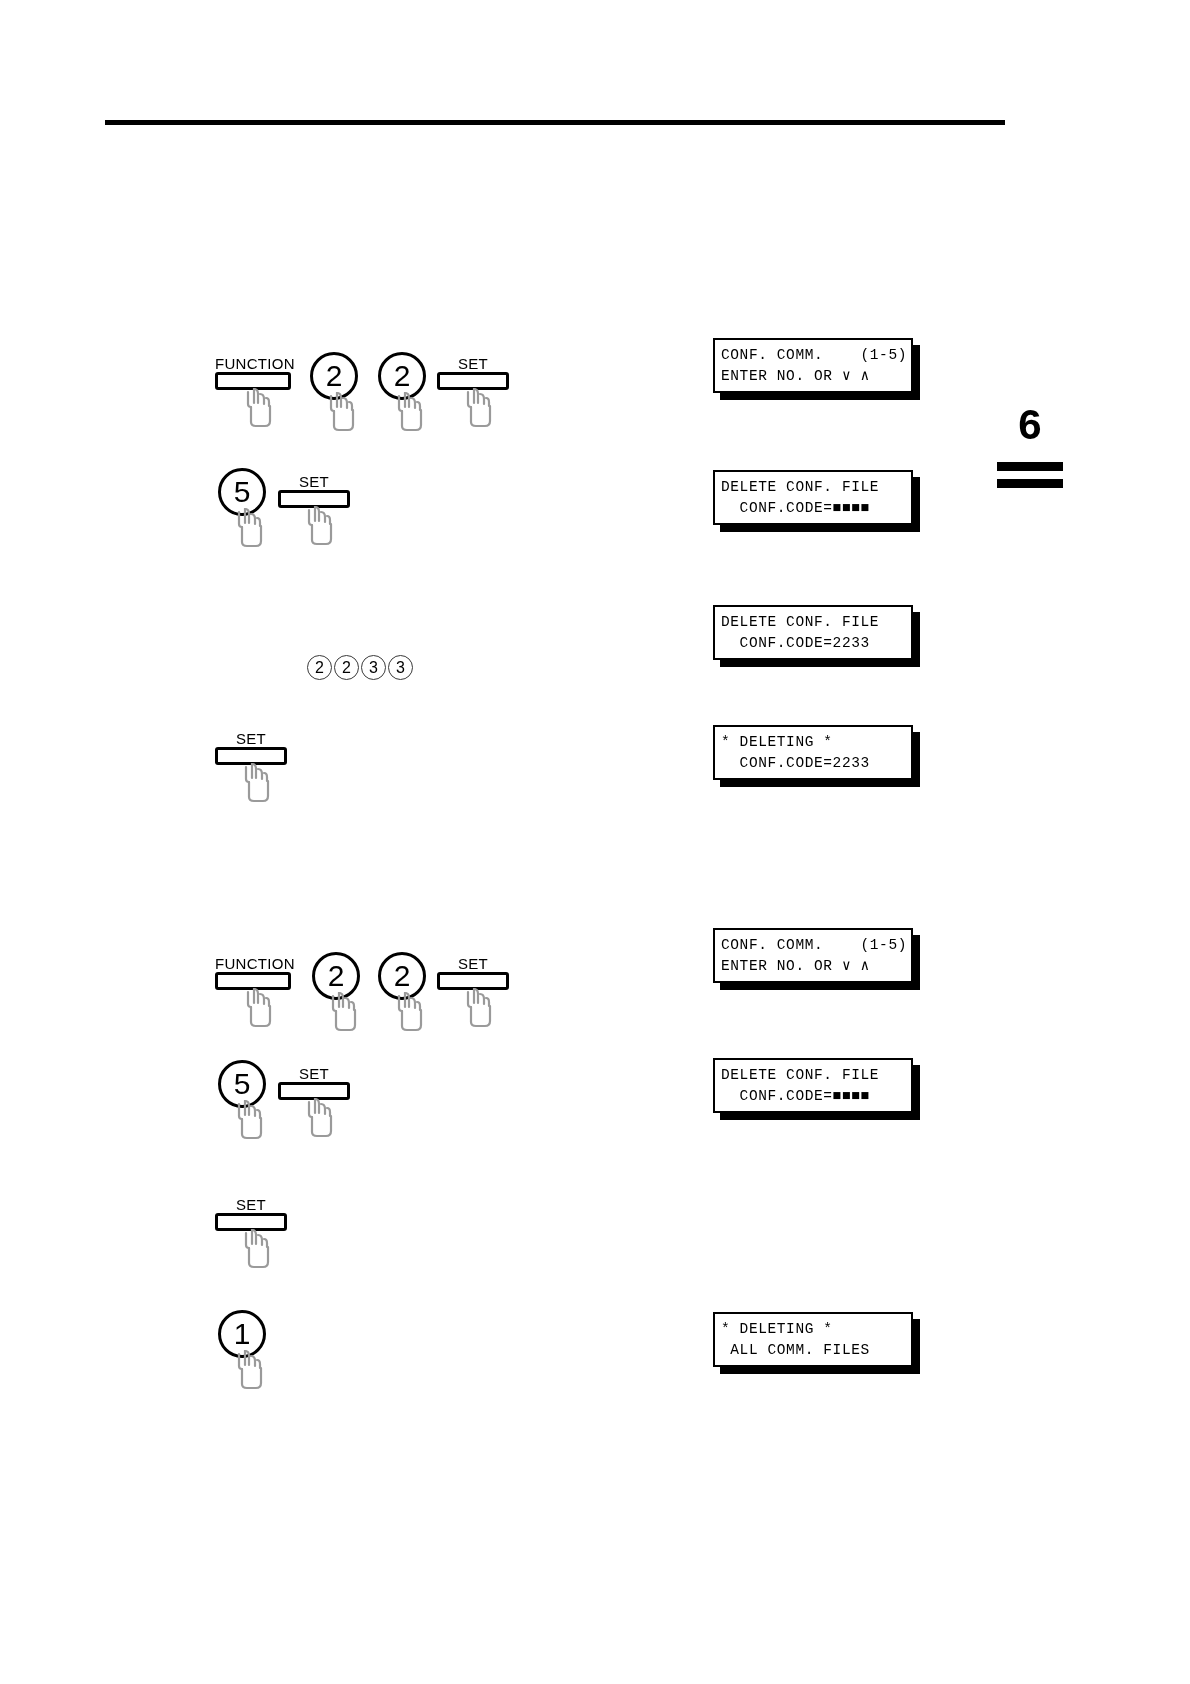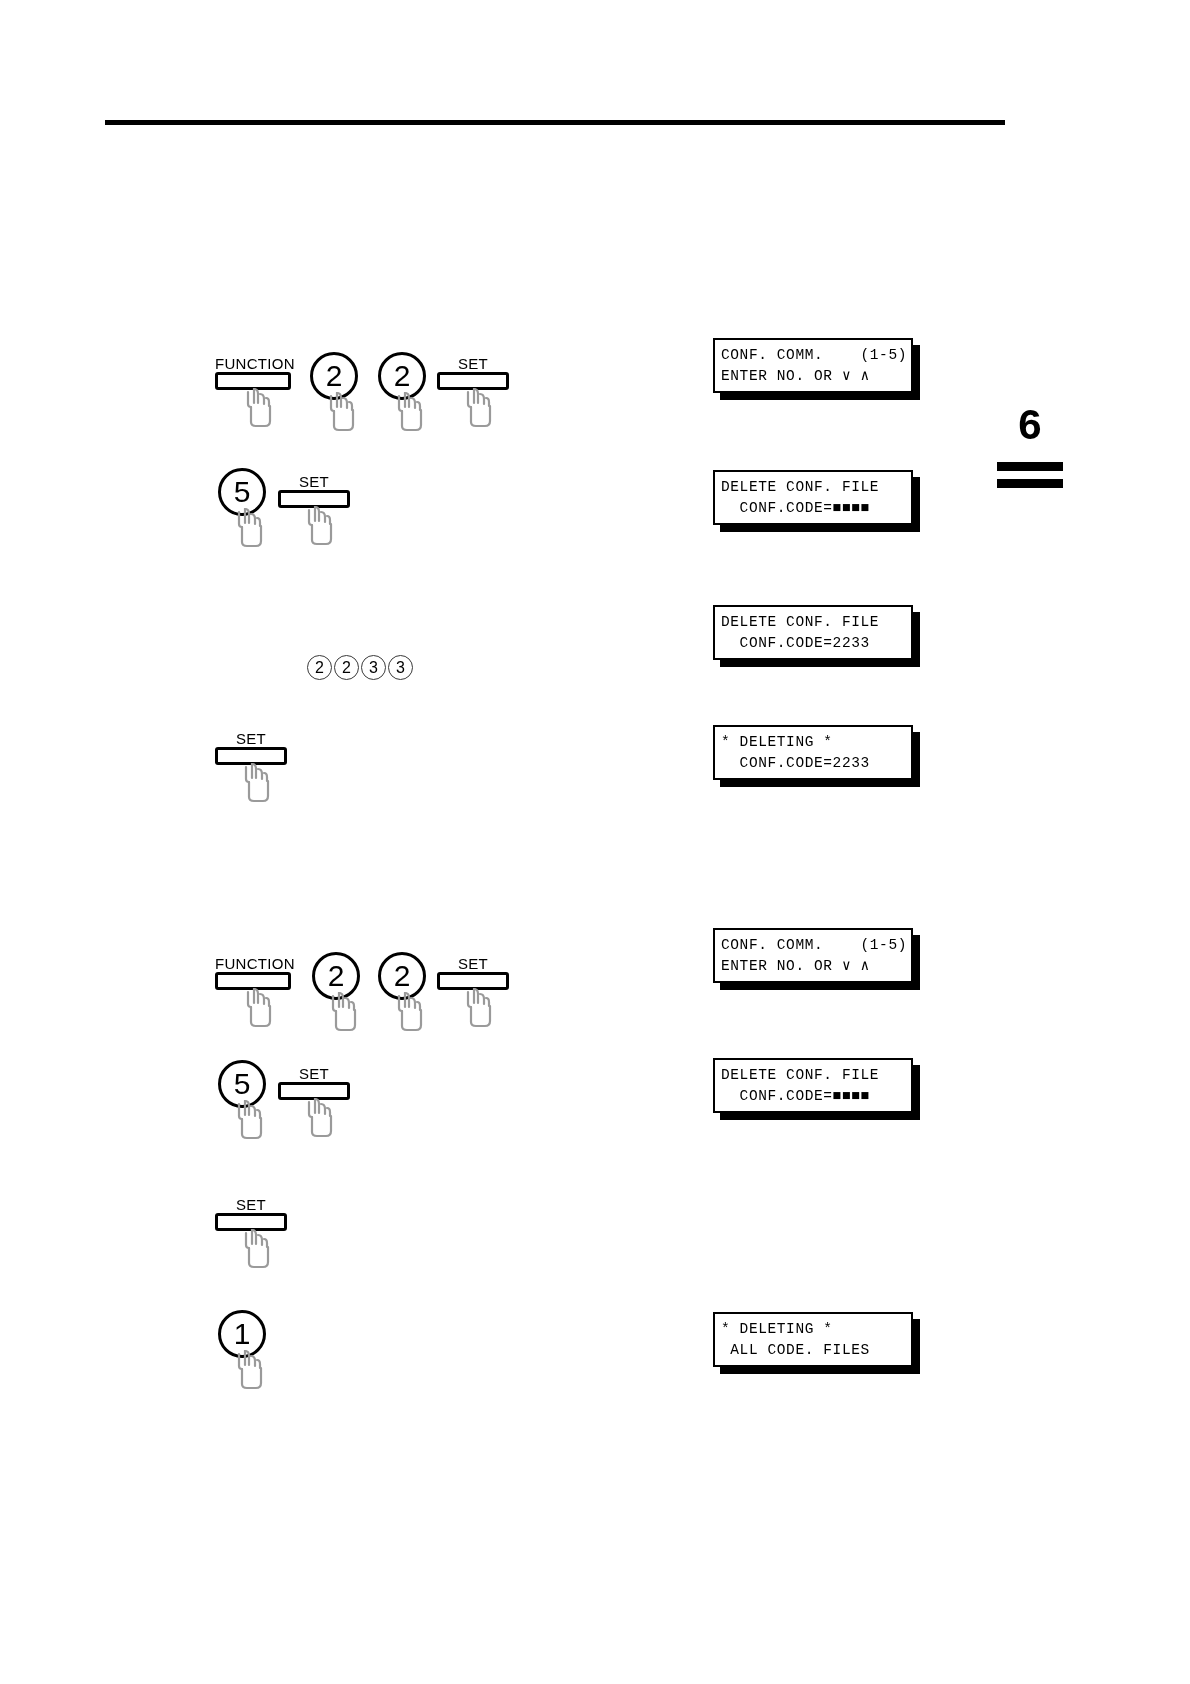--- a/index.html
+++ b/index.html
@@ -506,17 +506,17 @@
           </g>
         </svg>
       </div>
     </div>
   </div>
 
   <div class="lcd" style="left:713px; top:1312px;">
     <div class="shadow"></div>
     <div class="screen">
       <div class="line">* DELETING *</div>
-      <div class="line"> ALL CODE. FILES</div>
+      <div class="line"> ALL COMM. FILES</div>
     </div>
   </div>
 
 </div>
 
 </body></html>

